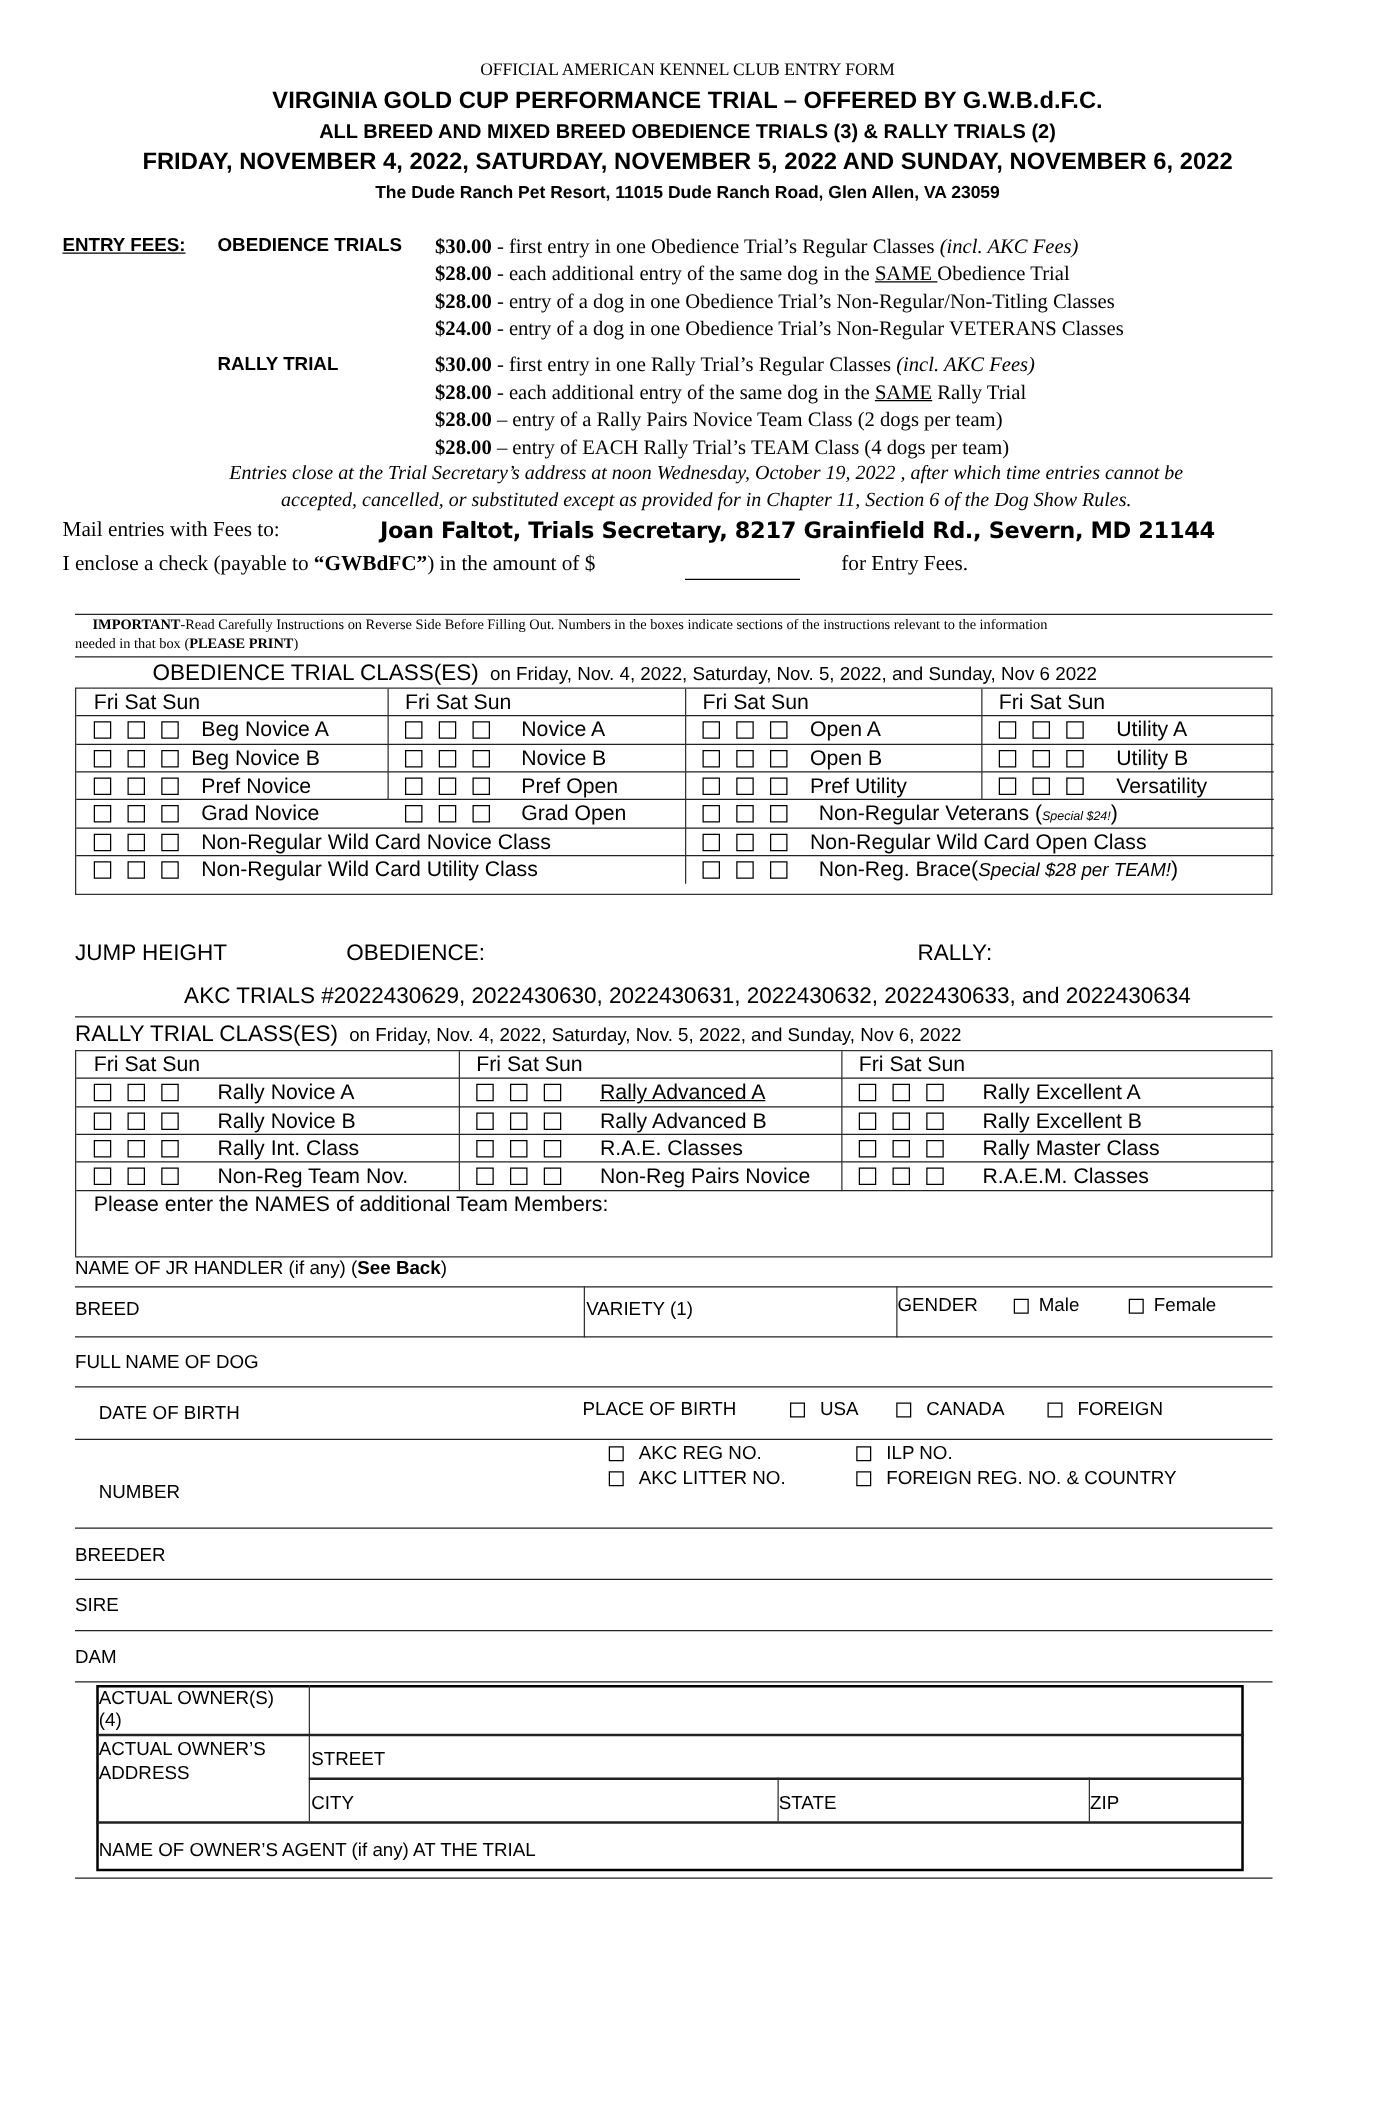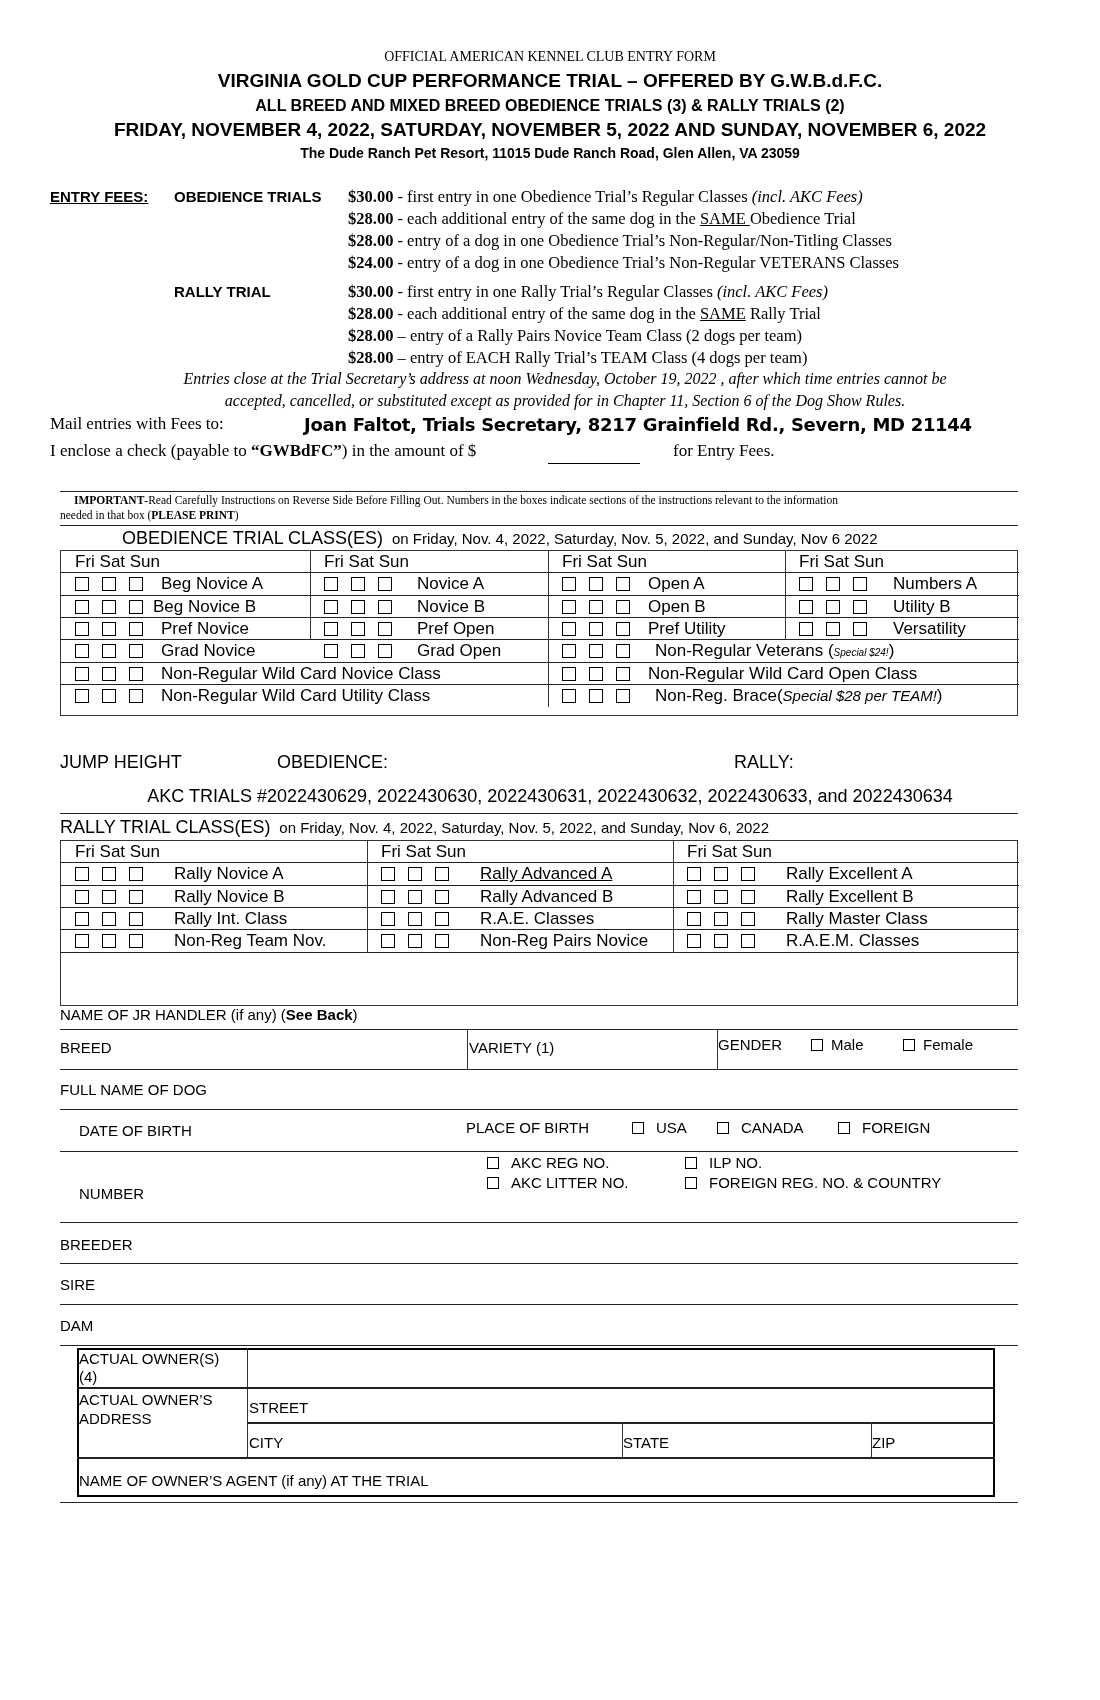--- a/index.html
+++ b/index.html
@@ -98,21 +98,21 @@
     <span class="cb" style="position: absolute; left: 290px; top: 26.3px;"></span>
     <span class="cb" style="position: absolute; left: 317px; top: 26.3px;"></span>
     <div class="cell" style="left: 356px; top: 23.3px;">Novice A</div>
     <span class="cb" style="position: absolute; left: 501px; top: 26.3px;"></span>
     <span class="cb" style="position: absolute; left: 528px; top: 26.3px;"></span>
     <span class="cb" style="position: absolute; left: 555px; top: 26.3px;"></span>
     <div class="cell" style="left: 587px; top: 23.3px;">Open A</div>
     <span class="cb" style="position: absolute; left: 738px; top: 26.3px;"></span>
     <span class="cb" style="position: absolute; left: 765px; top: 26.3px;"></span>
     <span class="cb" style="position: absolute; left: 792px; top: 26.3px;"></span>
-    <div class="cell" style="left: 832px; top: 23.3px;">Numbers A</div>
+    <div class="cell" style="left: 832px; top: 23.3px;">Utility A</div>
     <span class="cb" style="position: absolute; left: 14px; top: 48.6px;"></span>
     <span class="cb" style="position: absolute; left: 41px; top: 48.6px;"></span>
     <span class="cb" style="position: absolute; left: 68px; top: 48.6px;"></span>
     <div class="cell" style="left: 92px; top: 45.6px;">Beg Novice B</div>
     <span class="cb" style="position: absolute; left: 263px; top: 48.6px;"></span>
     <span class="cb" style="position: absolute; left: 290px; top: 48.6px;"></span>
     <span class="cb" style="position: absolute; left: 317px; top: 48.6px;"></span>
     <div class="cell" style="left: 356px; top: 45.6px;">Novice B</div>
     <span class="cb" style="position: absolute; left: 501px; top: 48.6px;"></span>
     <span class="cb" style="position: absolute; left: 528px; top: 48.6px;"></span>
@@ -229,20 +229,21 @@
     <span class="cb" style="position: absolute; left: 68px; top: 93.2px;"></span>
     <div class="cell" style="left: 113px; top: 90.2px;">Non-Reg Team Nov.</div>
     <span class="cb" style="position: absolute; left: 320px; top: 93.2px;"></span>
     <span class="cb" style="position: absolute; left: 347px; top: 93.2px;"></span>
     <span class="cb" style="position: absolute; left: 374px; top: 93.2px;"></span>
     <div class="cell" style="left: 419px; top: 90.2px;">Non-Reg Pairs Novice</div>
     <span class="cb" style="position: absolute; left: 626px; top: 93.2px;"></span>
     <span class="cb" style="position: absolute; left: 653px; top: 93.2px;"></span>
     <span class="cb" style="position: absolute; left: 680px; top: 93.2px;"></span>
     <div class="cell" style="left: 725px; top: 90.2px;">R.A.E.M. Classes</div>
+    <div class="cell" style="left: 14px; top: 112.5px;">Please enter the NAMES of additional Team Members:</div>
     <div style="position: absolute; left: 0px; top: 133.8px; width: 954px; height: 28px;"></div>
   </div>
 
 <div class="abs" style="left:60px; top:1006px; font-size:15px; white-space:nowrap;"><span>NAME  OF JR HANDLER (if any)  (</span><b>See Back</b><span>)</span></div>
 <div class="hline" style="left:60px; width:958px; top:1029px;"></div>
 
 <div class="lbl" style="left:60px; top:1039px;">BREED</div>
 <div class="vline" style="left:467px; top:1029px; height:41px;"></div>
 <div class="lbl" style="left:469px; top:1039px;">VARIETY (1)</div>
 <div class="vline" style="left:717px; top:1029px; height:41px;"></div>

